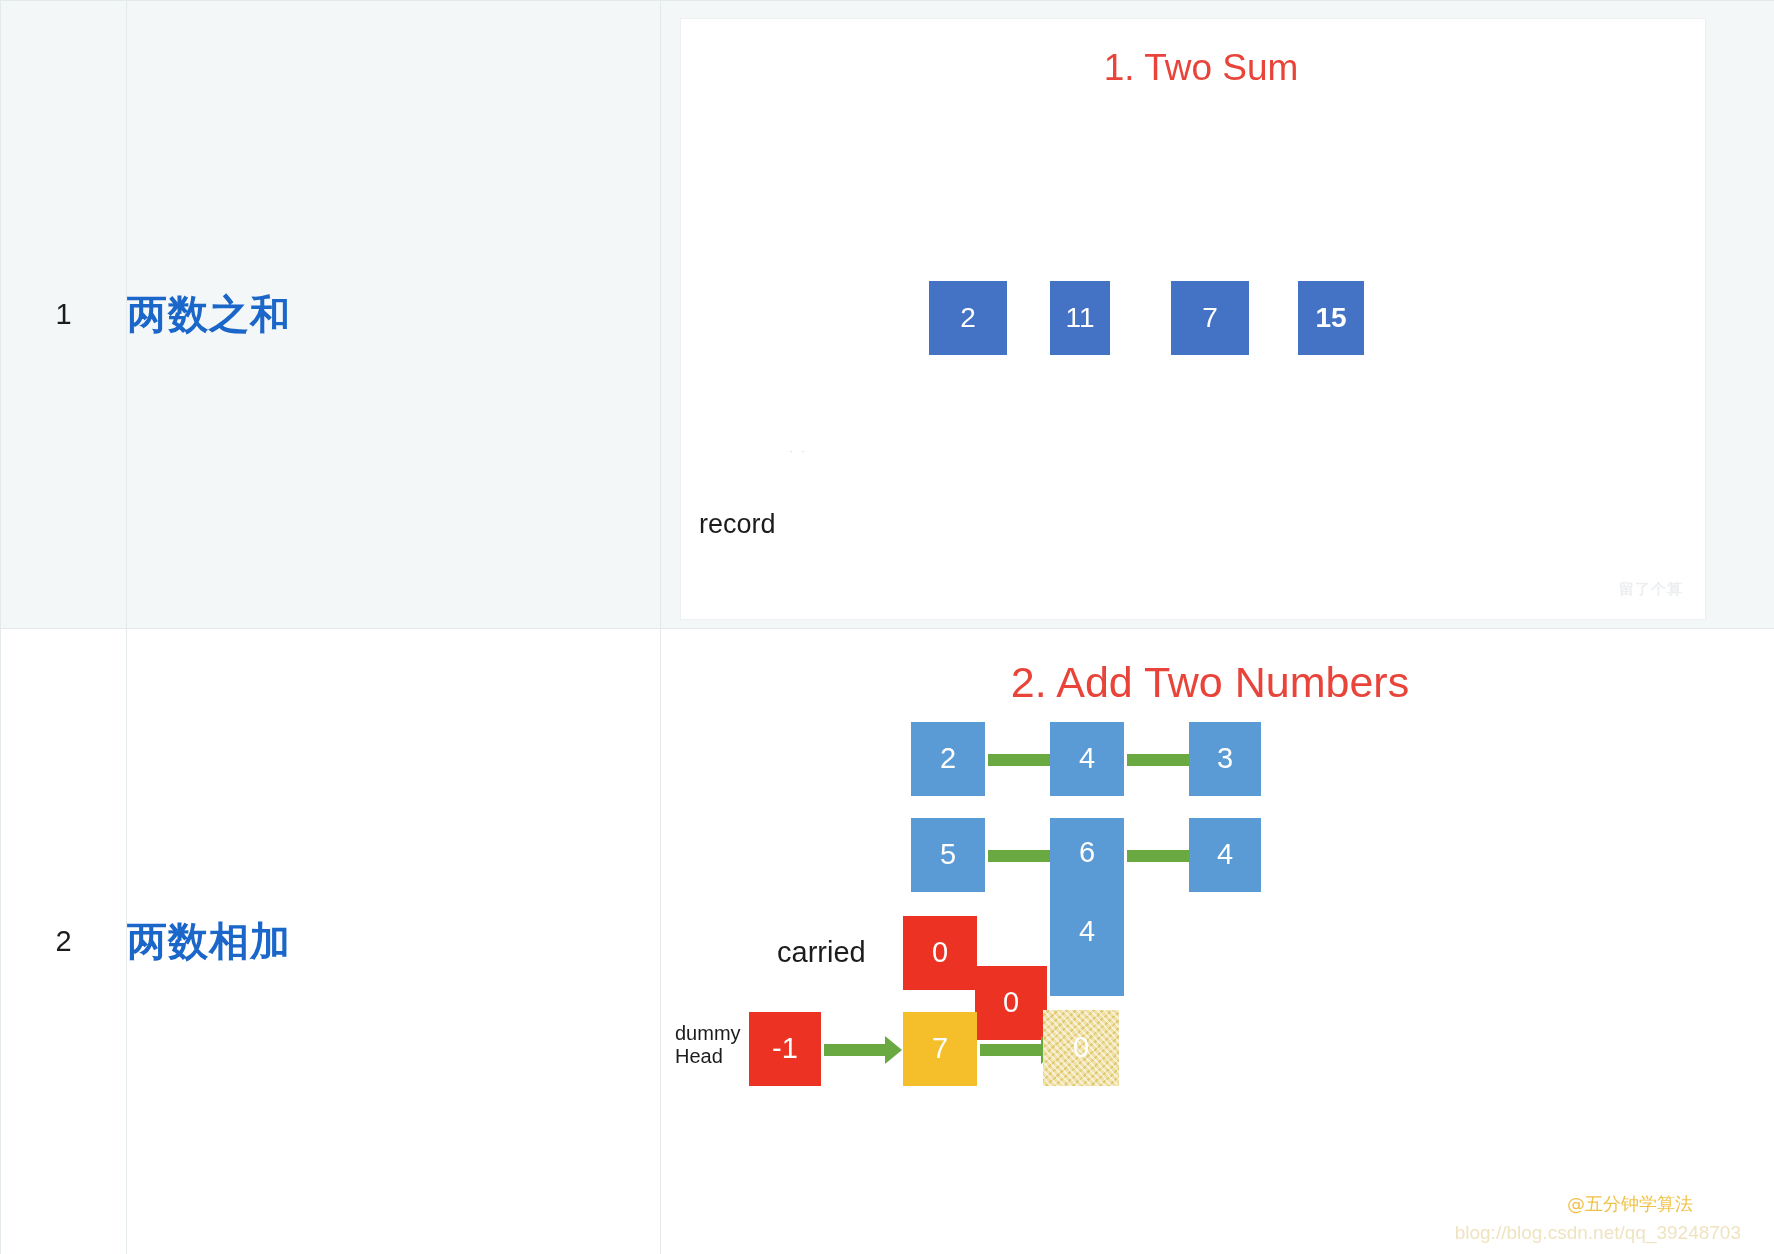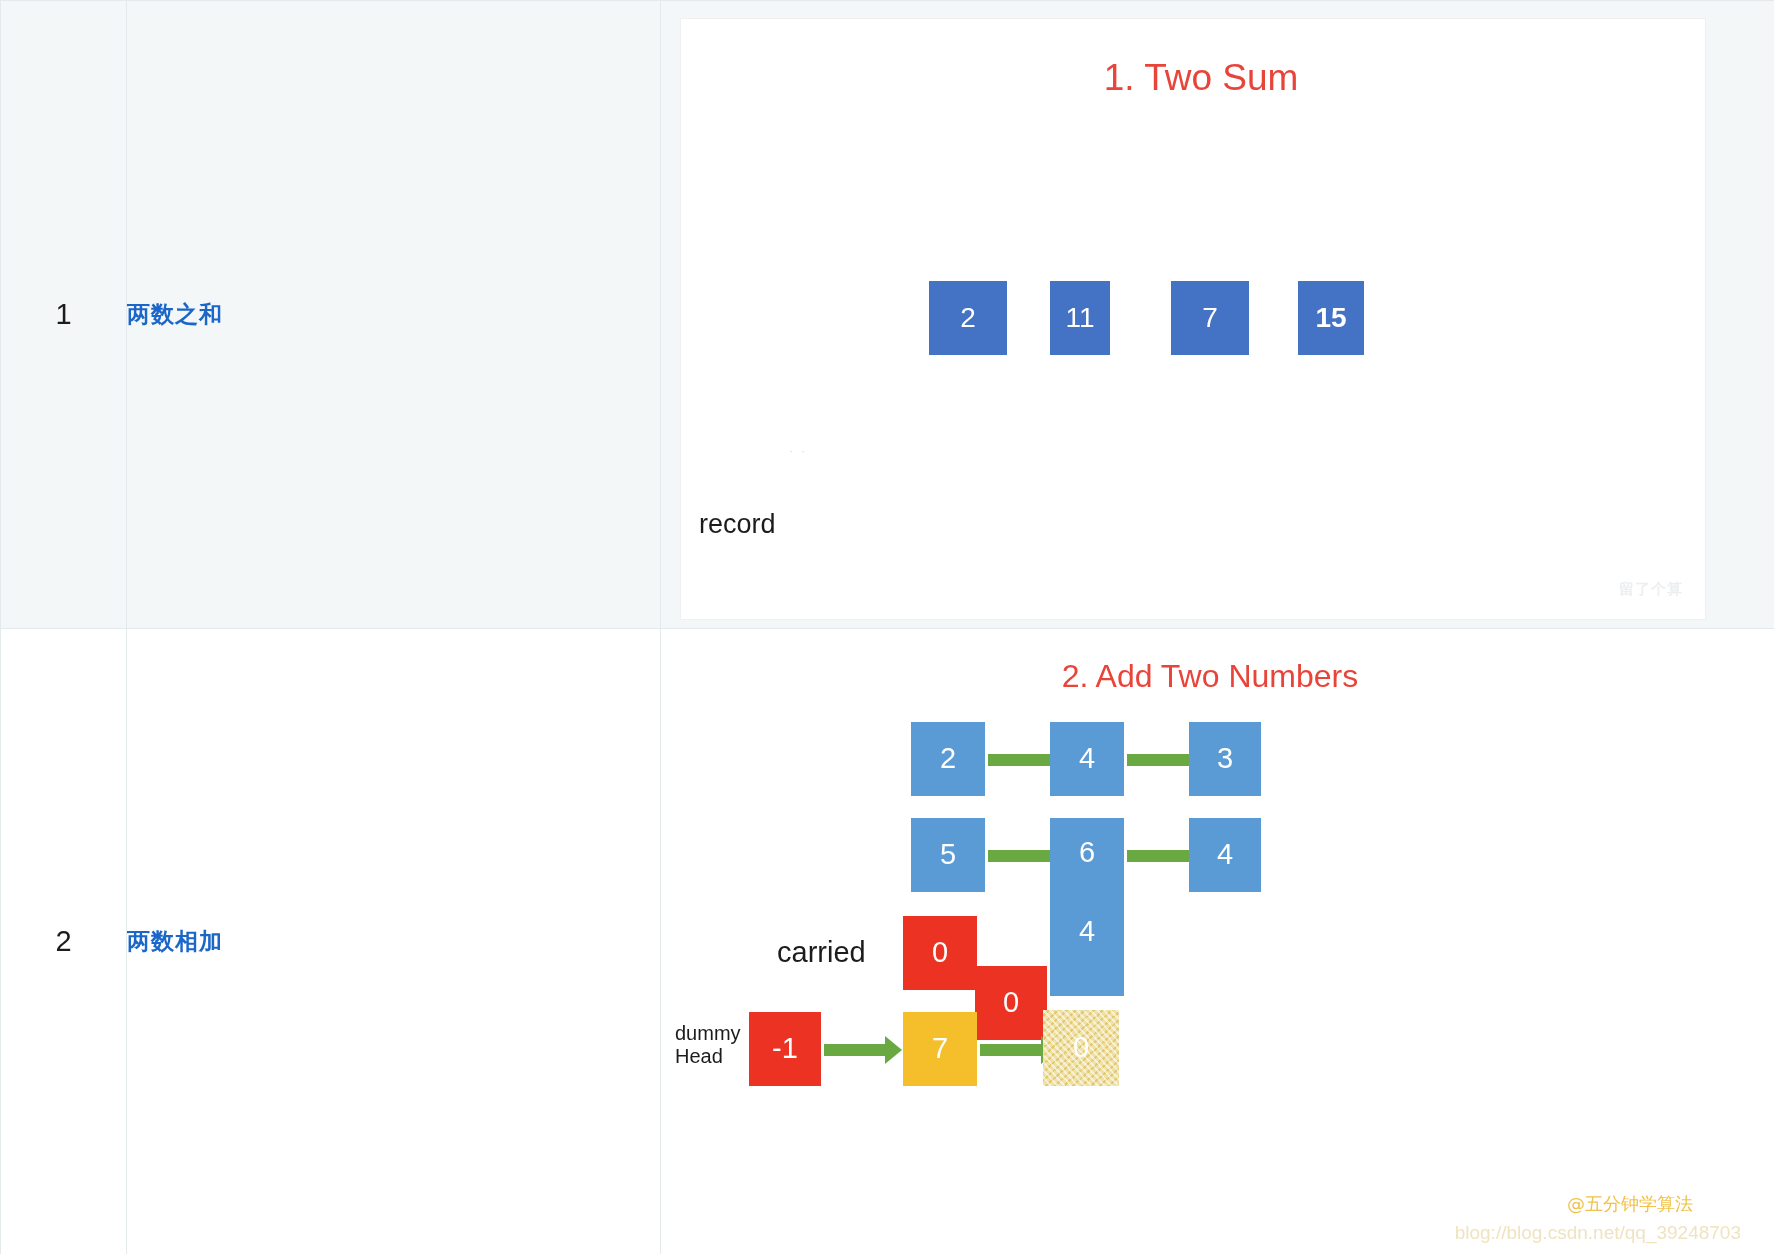--- a/index.html
+++ b/index.html
@@ -39,21 +39,21 @@
   .row-b td { background: #ffffff; height: 626px; }
 
   .idx-cell {
     text-align: center;
     font-size: 29px;
     color: #1c1c1c;
     font-family: "Liberation Sans", sans-serif;
   }
   .name-cell {
     padding-left: 42px;
-    font-size: 23px;
+    font-size: 40px;
     font-weight: 700;
     color: #1a66c9;
     letter-spacing: 1px;
     font-family: "DejaVu Sans", "Liberation Sans", sans-serif;
   }
 
   
   .slide {
     position: relative;
     background: #ffffff;
@@ -72,22 +72,22 @@
   }
 
   .slide-title {
     position: absolute;
     width: 100%;
     text-align: center;
     color: #e8443a;
     font-weight: 400;
     font-family: "Liberation Sans", sans-serif;
   }
-  .slide-1 .slide-title { top: 38px; font-size: 37px; left: 8px; }
-  .slide-2 .slide-title { top: 18px; font-size: 32px; left: 0px; }
+  .slide-1 .slide-title { top: 28px; font-size: 37px; left: 8px; }
+  .slide-2 .slide-title { top: 18px; font-size: 43px; left: 0px; }
 
   
   .nbox {
     position: absolute;
     display: flex;
     align-items: center;
     justify-content: center;
     color: #ffffff;
     font-family: "Liberation Sans", sans-serif;
     line-height: 1;

